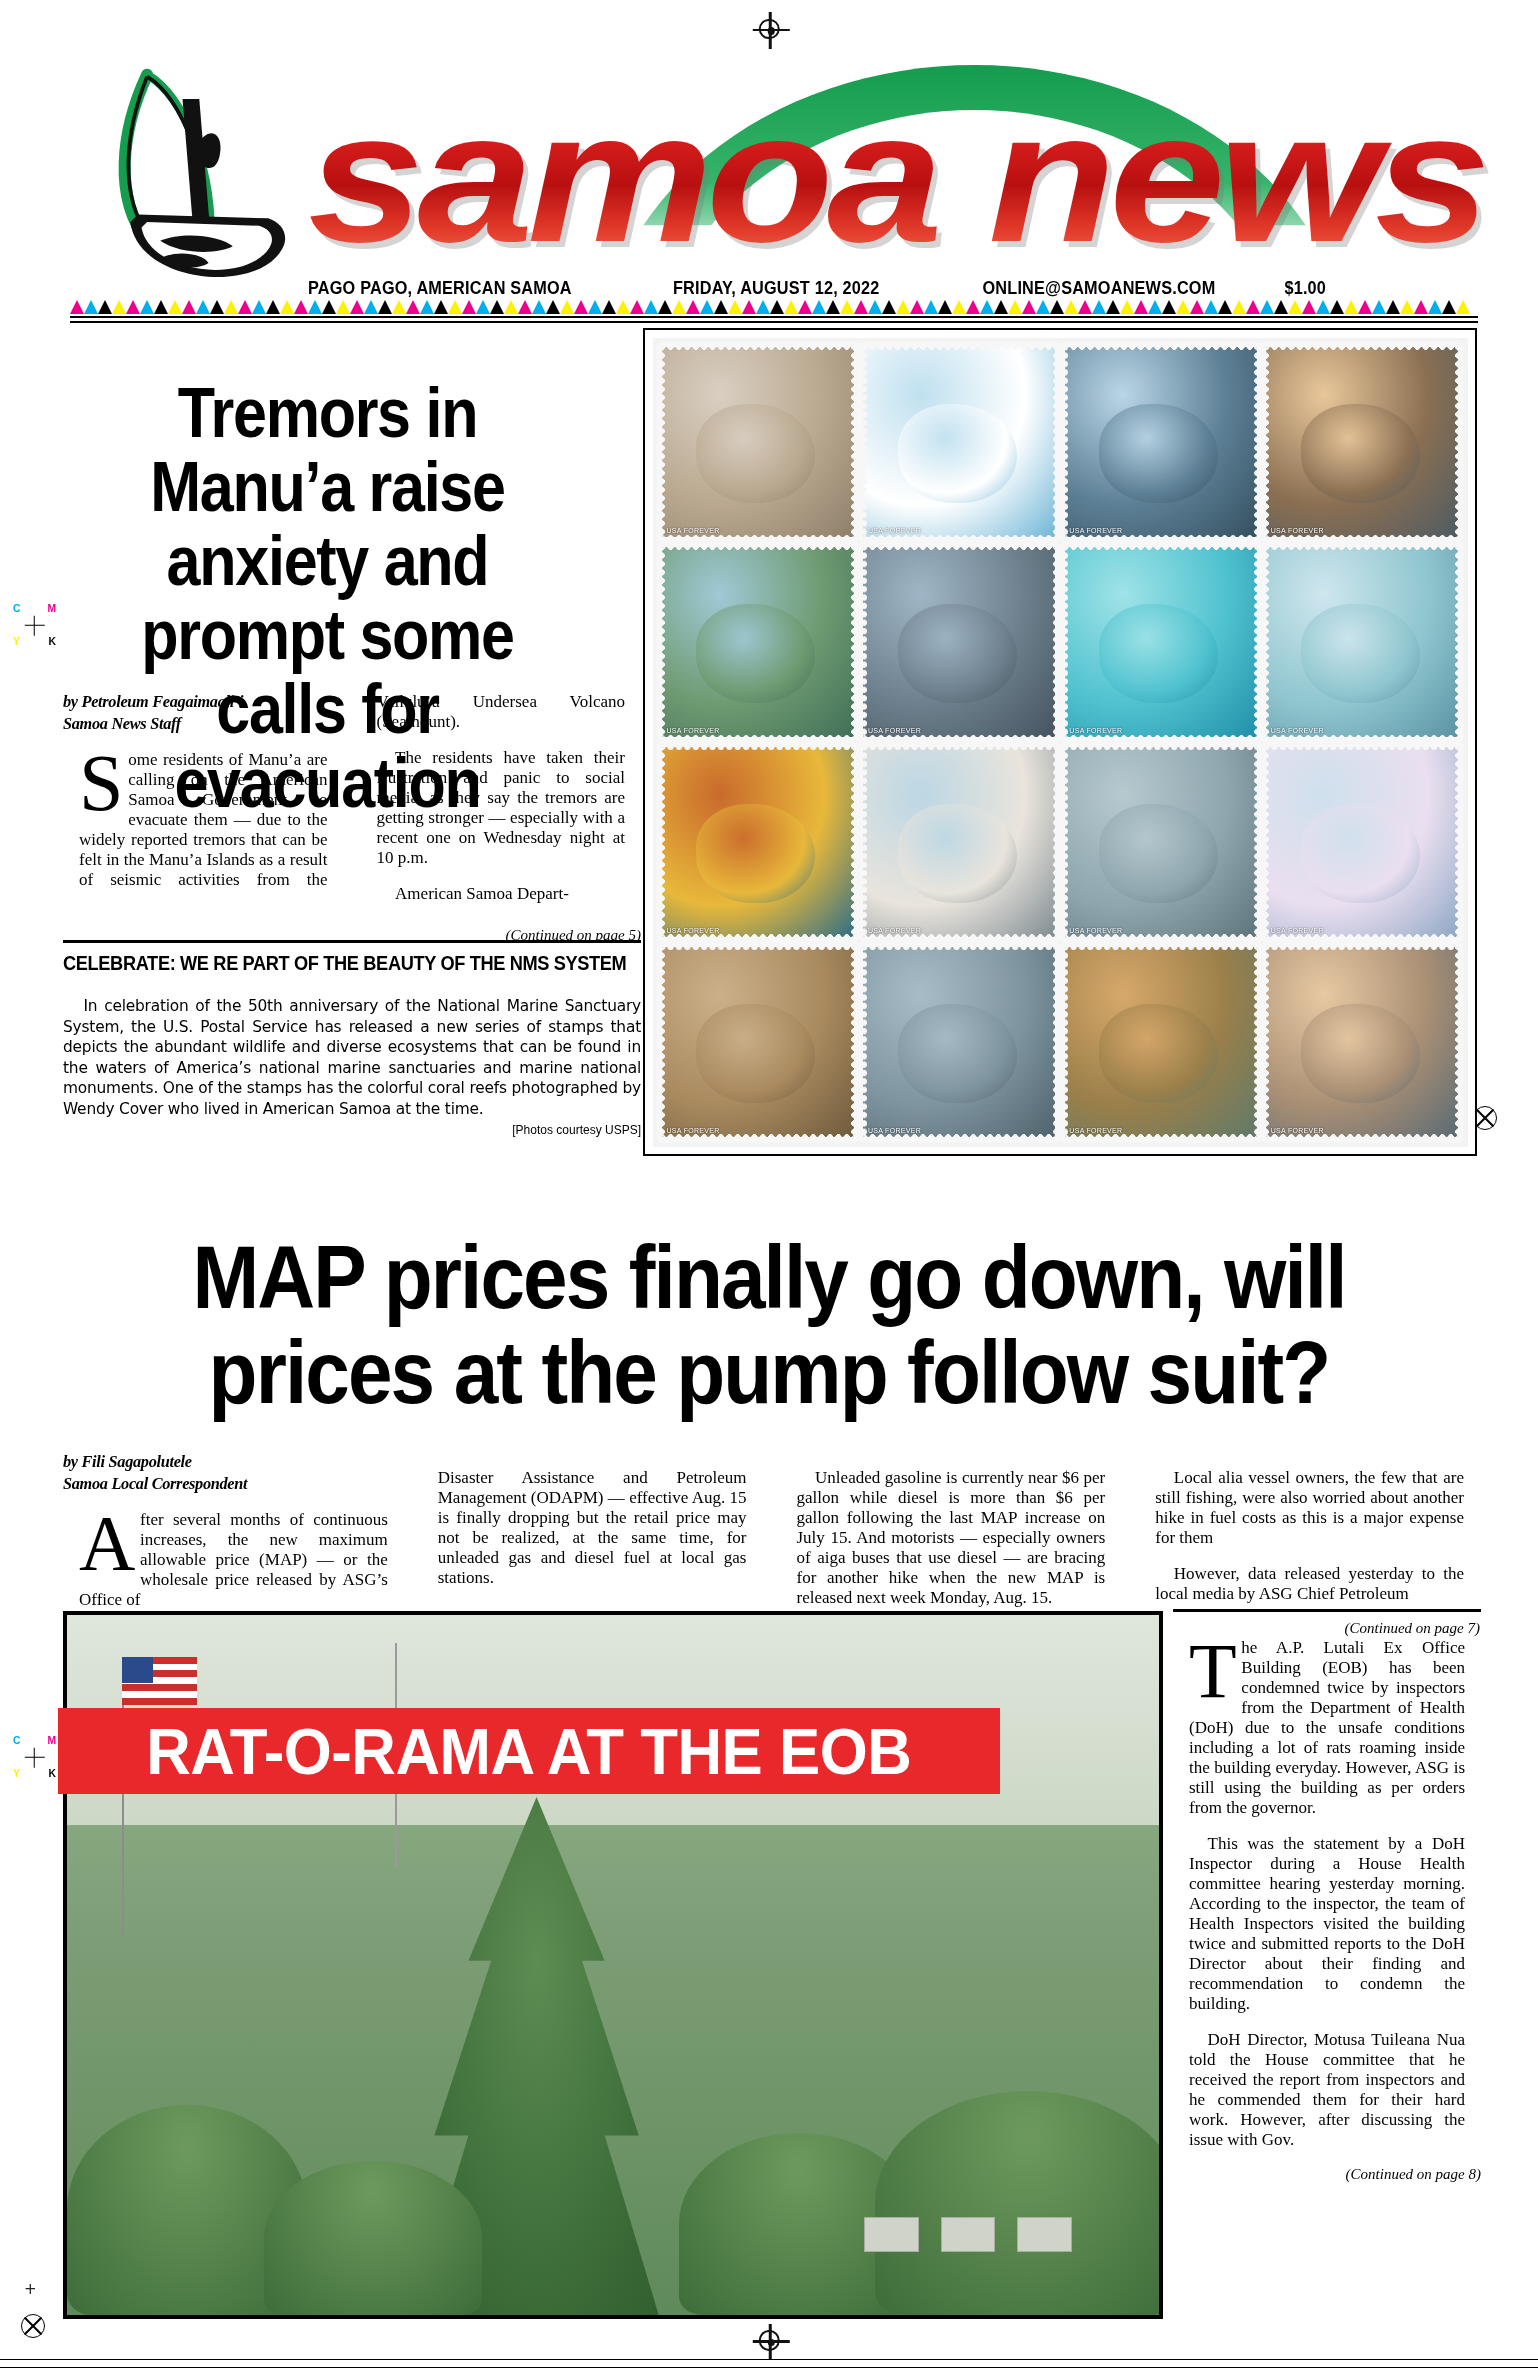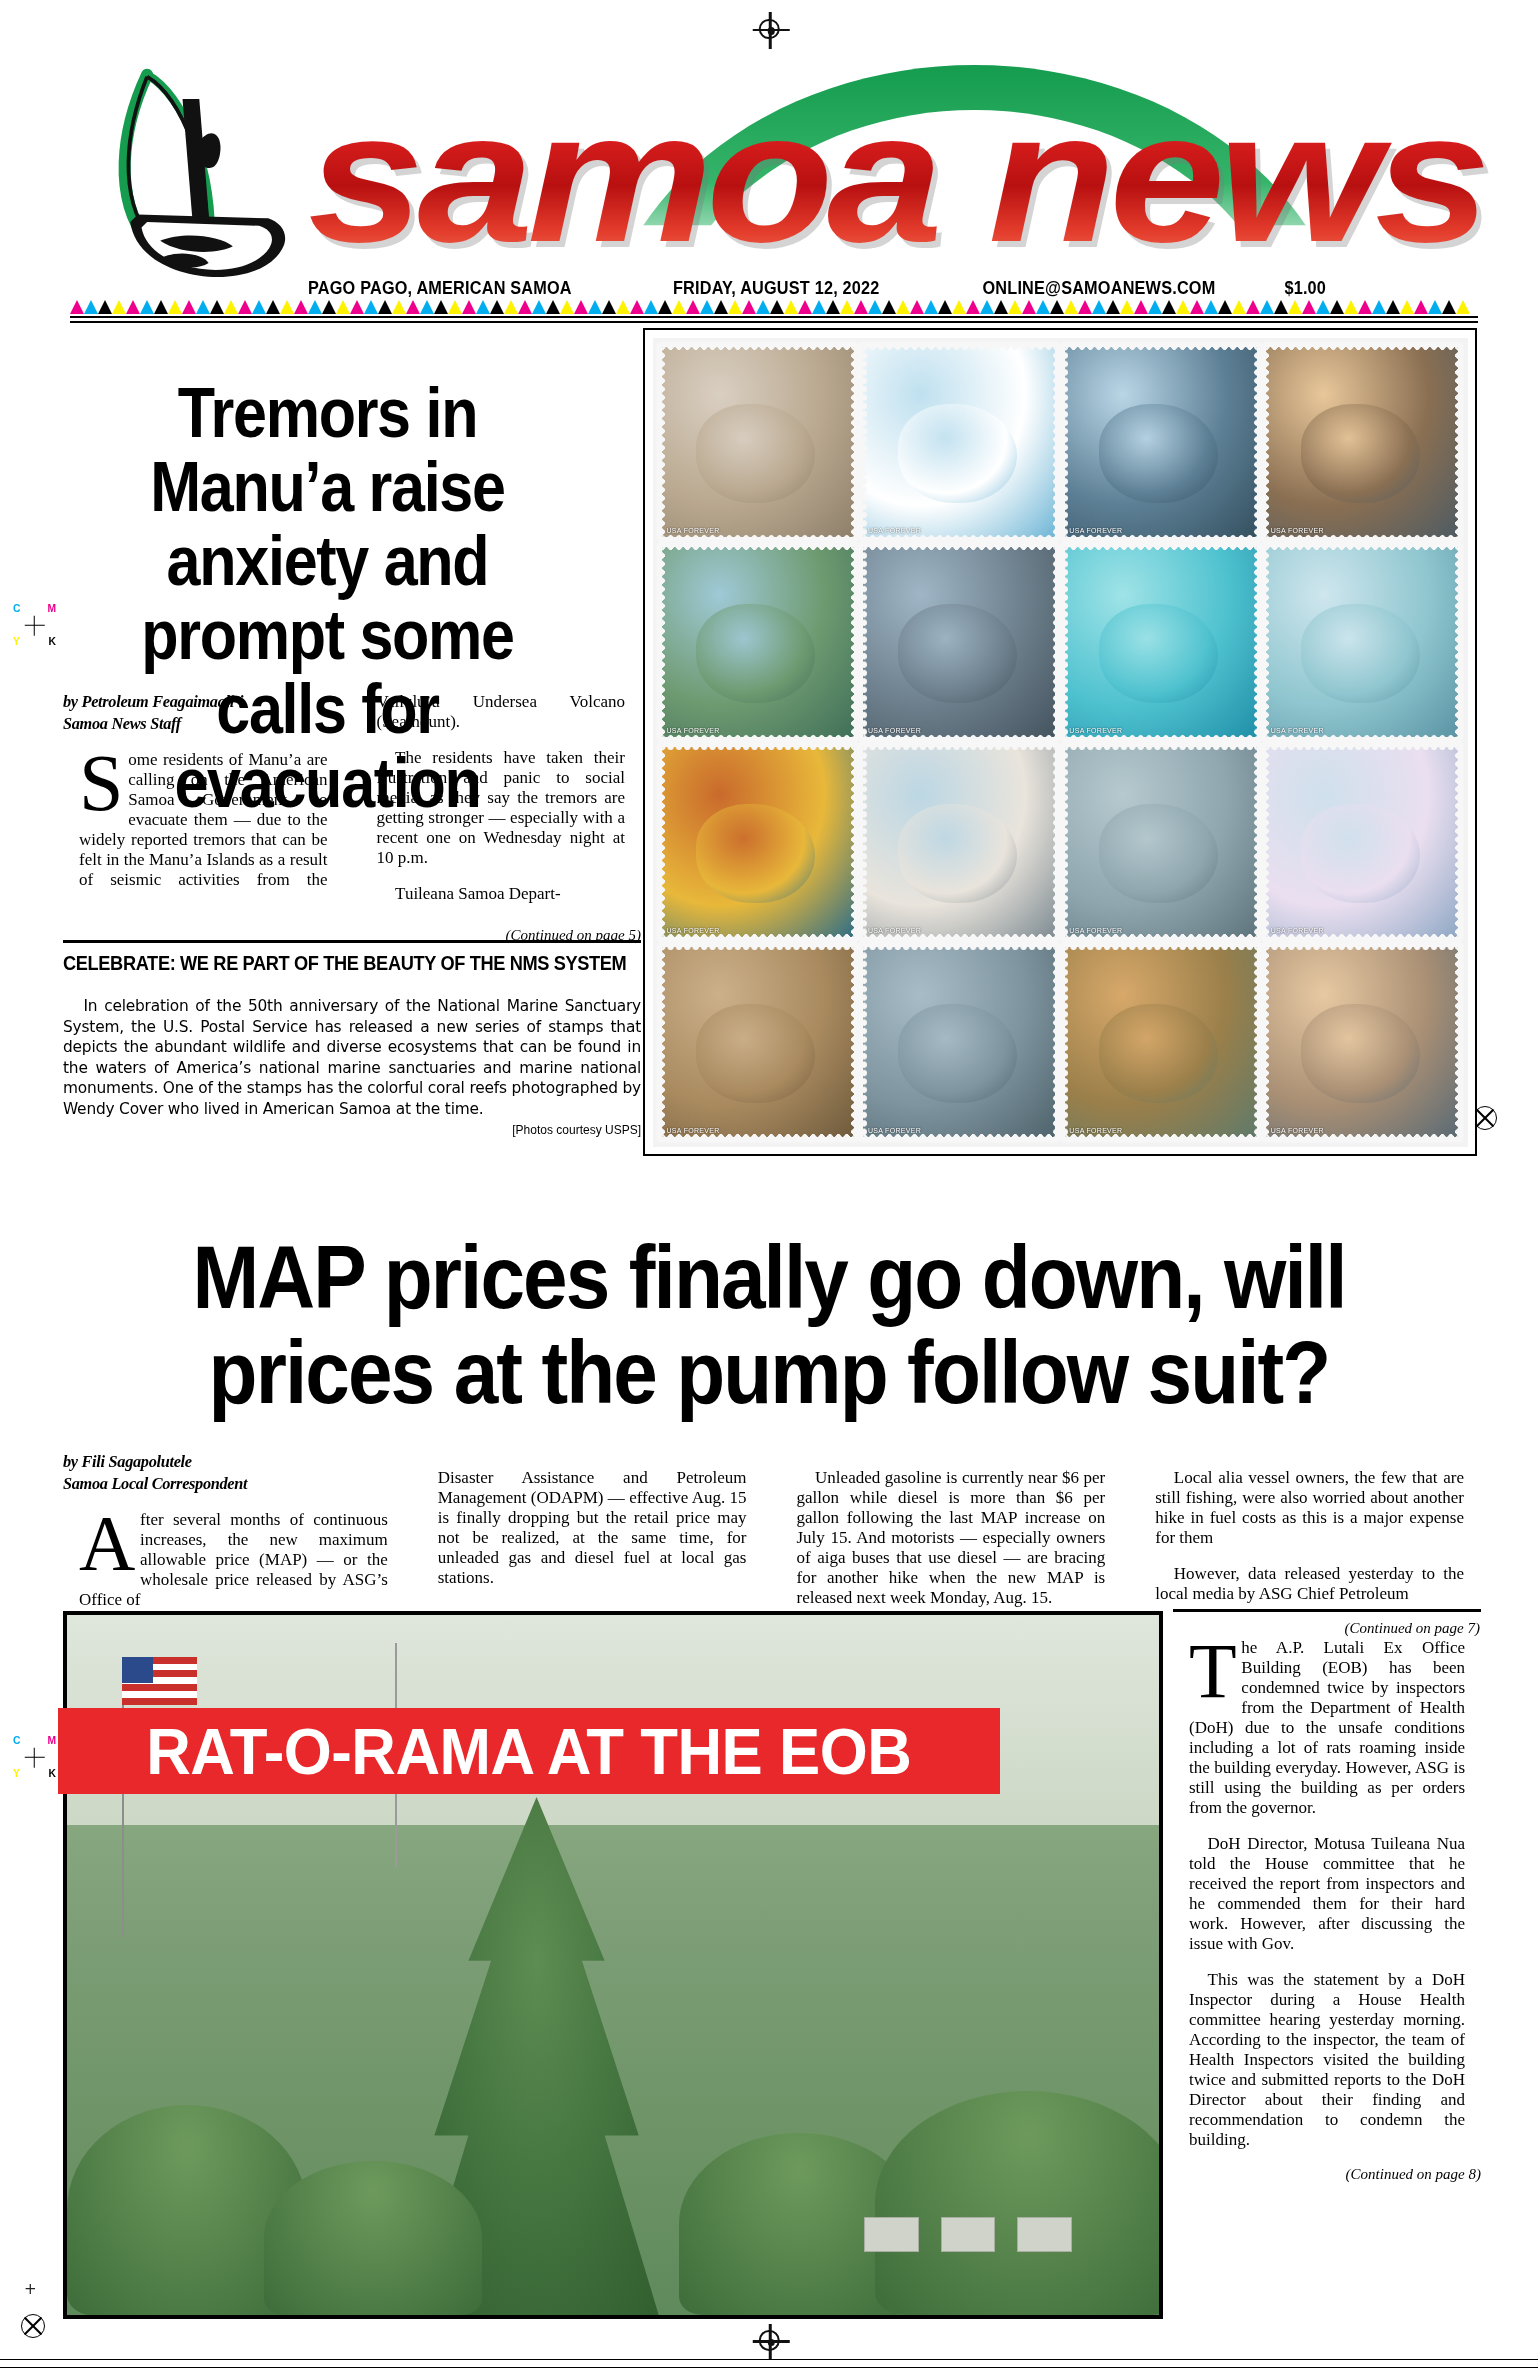--- a/index.html
+++ b/index.html
@@ -399,21 +399,21 @@
 <div id="rule-under"></div>
 
 <h1 id="headline1">Tremors in Manu’a raise anxiety and prompt some calls for evacuation</h1>
 
 <div id="story1">
   <div class="cols">
     <p class="byline">by Petroleum Feagaimaali’i</p>
     <p class="byline">Samoa News Staff</p>
     <p class="bodytext dropcap">Some residents of Manu’a are calling on the American Samoa Government to evacuate them — due to the widely reported tremors that can be felt in the Manu’a Islands as a result of seismic activities from the Vailulu’u Undersea Volcano (Seamount).</p>
     <p class="bodytext indent">The residents have taken their frustration and panic to social media, as they say the tremors are getting stronger — especially with a recent one on Wednesday night at 10 p.m.</p>
-    <p class="bodytext indent">Tuileana Samoa Depart-</p>
+    <p class="bodytext indent">American Samoa Depart-</p>
   </div>
   <p class="contnote">(Continued on page 5)</p>
 </div>
 <div id="rule-story1"></div>
 
 <div id="celebrate">
   <div class="cel-head">CELEBRATE: WE RE PART OF THE BEAUTY OF THE NMS SYSTEM</div>
   <div class="cel-body">In celebration of the 50th anniversary of the National Marine Sanctuary System, the U.S. Postal Service has released a new series of stamps that depicts the abundant wildlife and diverse ecosystems that can be found in the waters of America’s national marine sanctuaries and marine national monuments. One of the stamps has the colorful coral reefs photographed by Wendy Cover who lived in American Samoa at the time.</div>
   <div class="cel-credit">[Photos courtesy USPS]</div>
 </div>
@@ -605,19 +605,19 @@
   <div class="ph-ac" style="left:80%; bottom:9%; width:5%; height:5%;"></div>
   <div class="ph-ac" style="left:87%; bottom:9%; width:5%; height:5%;"></div>
 </div>
 
 <div id="banner">
   <span class="btxt">RAT-O-RAMA AT THE EOB</span>
 </div>
 
 <div id="story3">
   <p class="bodytext dropcap">The A.P. Lutali Ex Office Building (EOB) has been condemned twice by inspectors from the Department of Health (DoH) due to the unsafe conditions including a lot of rats roaming inside the building everyday. However, ASG is still using the building as per orders from the governor.</p>
+  <p class="bodytext indent">This was the statement by a DoH Inspector during a House Health committee hearing yesterday morning. According to the inspector, the team of Health Inspectors visited the building twice and submitted reports to the DoH Director about their finding and recommendation to condemn the building.</p>
   <p class="bodytext indent">DoH Director, Motusa Tuileana Nua told the House committee that he received the report from inspectors and he commended them for their hard work. However, after discussing the issue with Gov.</p>
-  <p class="bodytext indent">This was the statement by a DoH Inspector during a House Health committee hearing yesterday morning. According to the inspector, the team of Health Inspectors visited the building twice and submitted reports to the DoH Director about their finding and recommendation to condemn the building.</p>
   <p class="contnote">(Continued on page 8)</p>
 </div>
 
 <div id="bottomrule"></div>
 
 
 </body></html>

